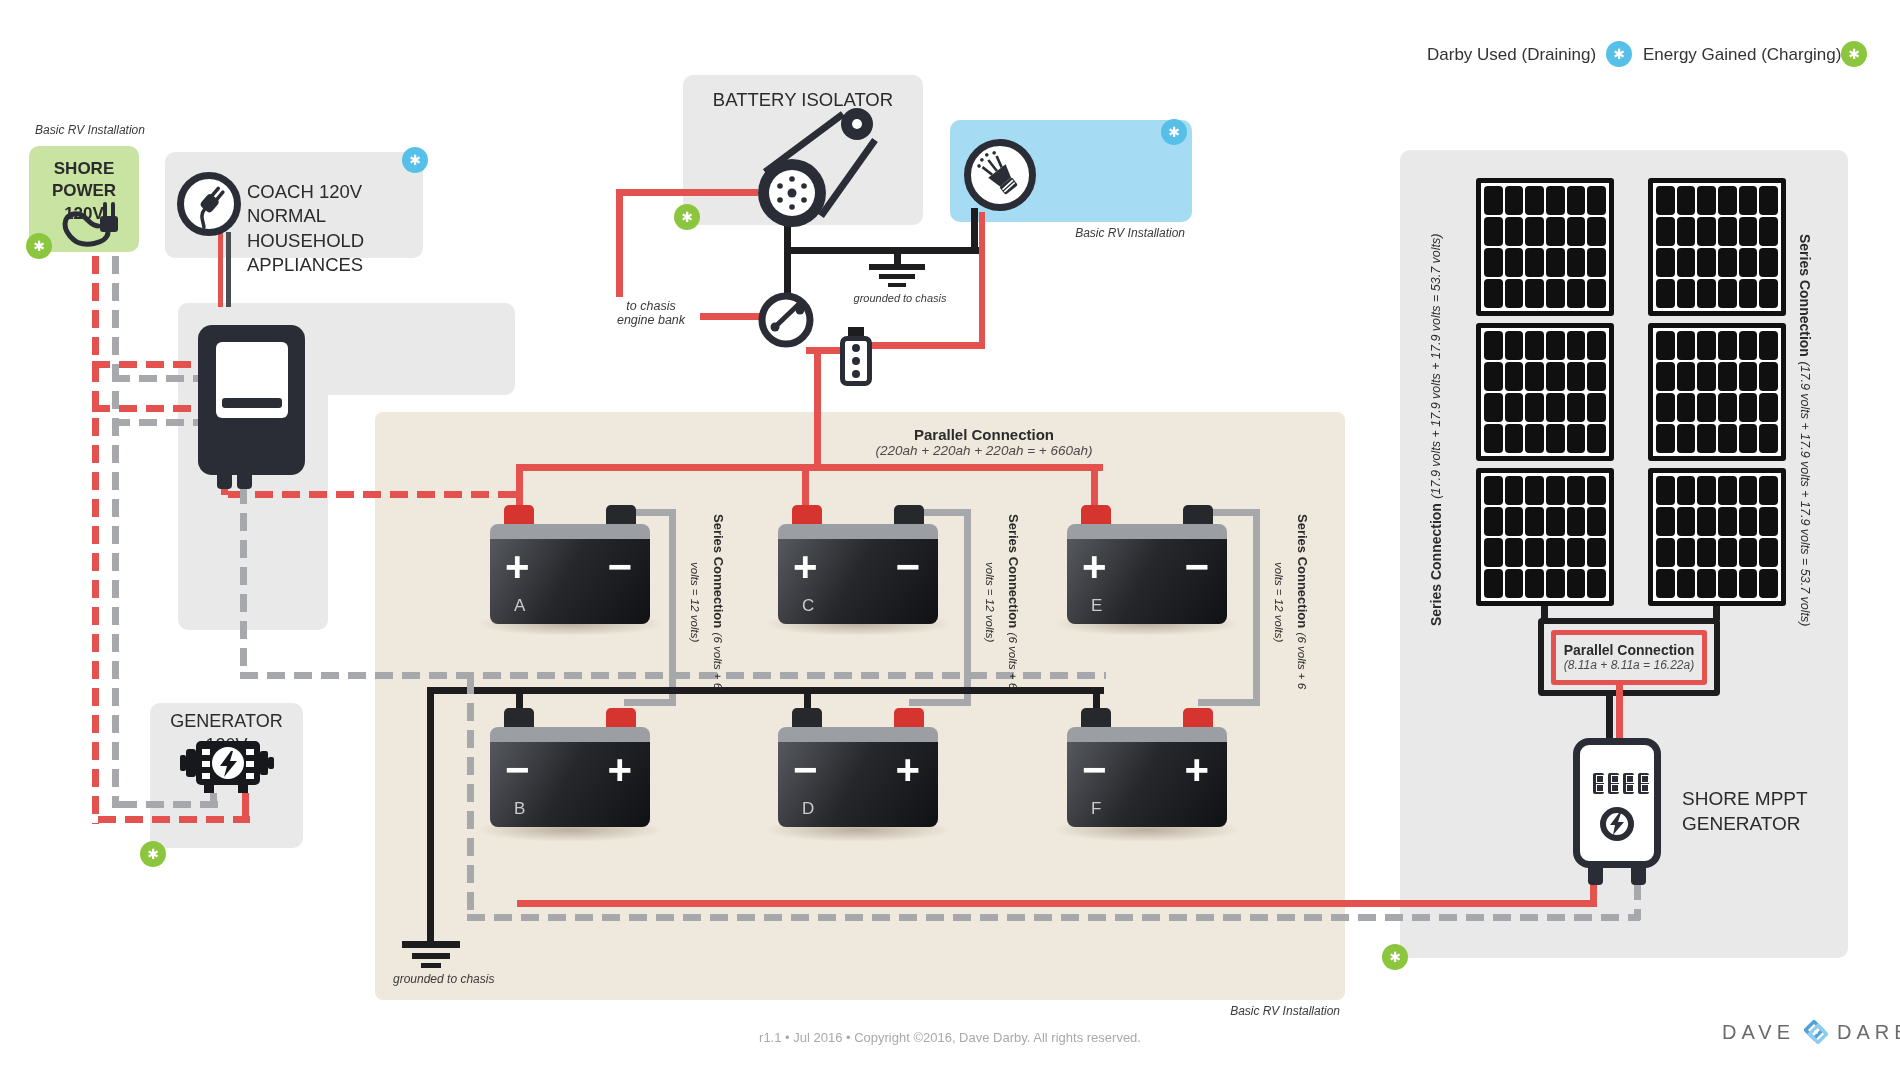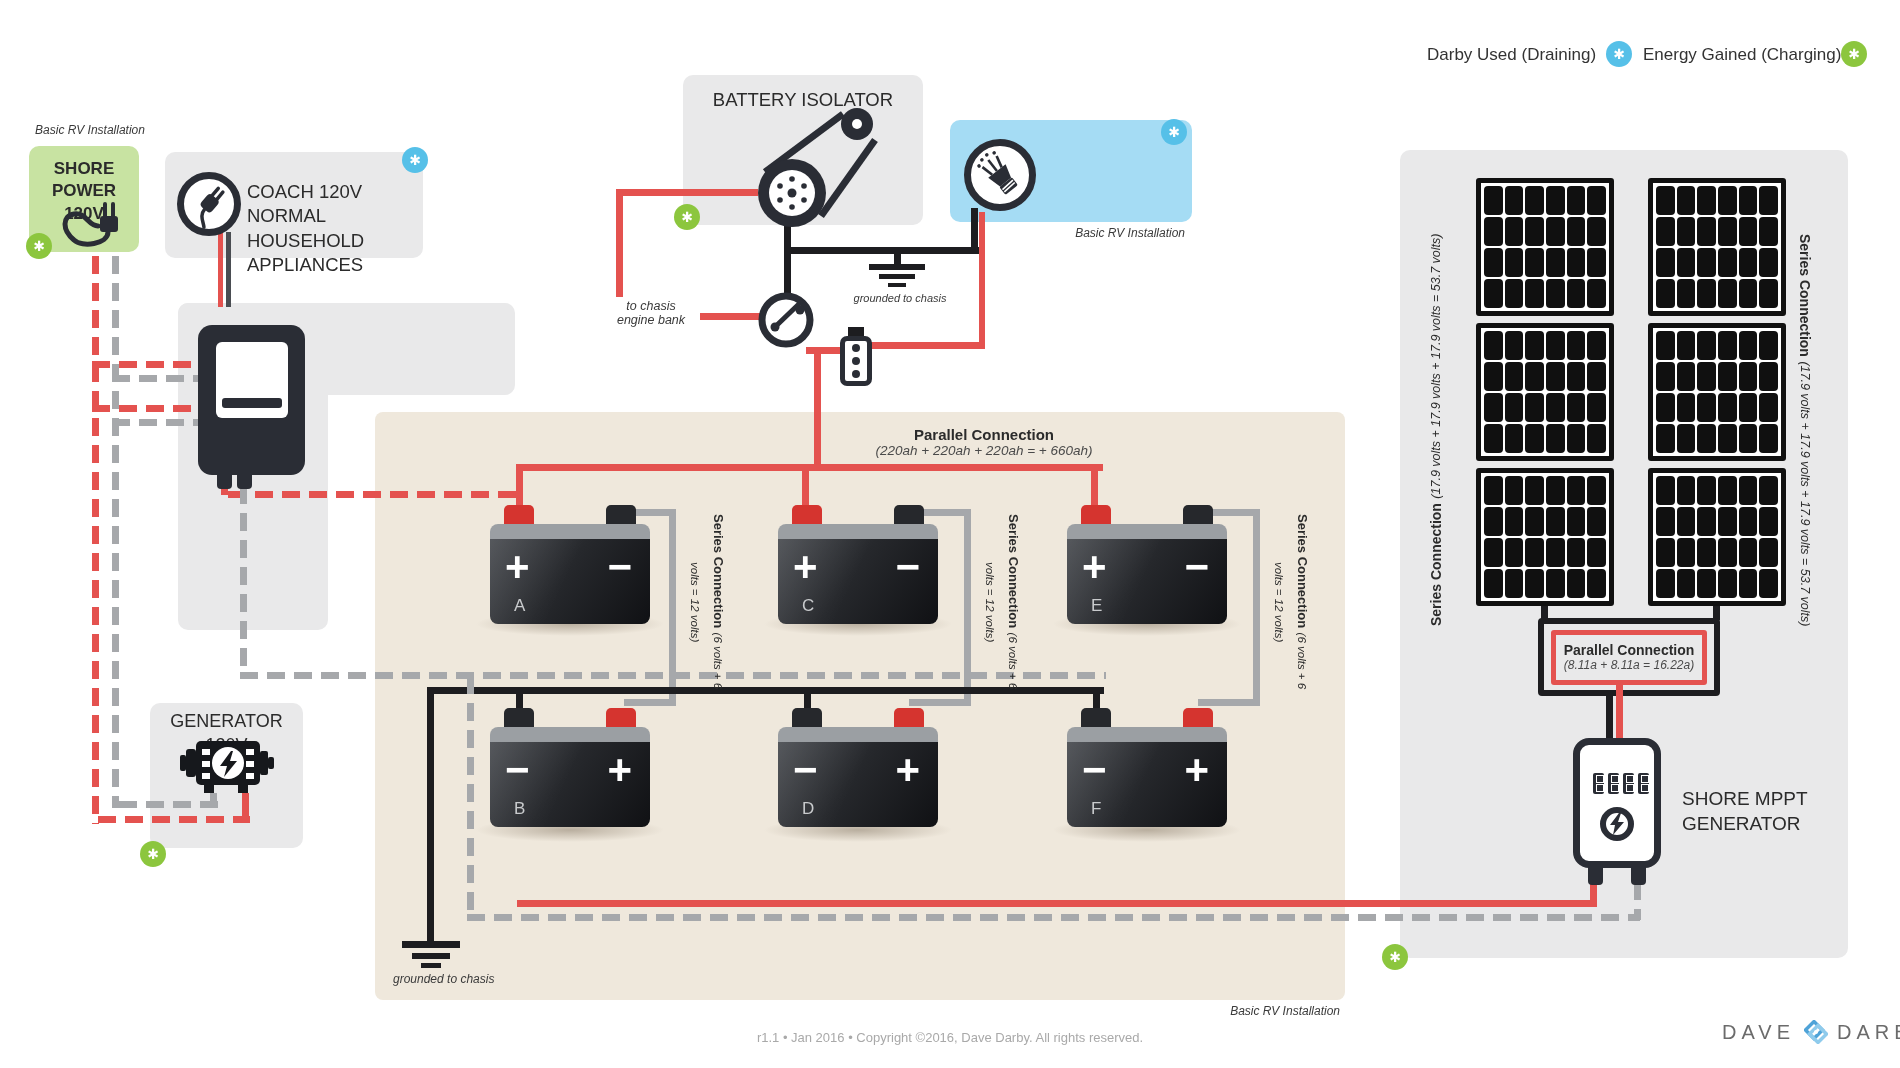--- a/index.html
+++ b/index.html
@@ -533,21 +533,21 @@
   <div class="leg" style="left:1588px;top:866px;width:15px;height:19px;"></div>
   <div class="leg" style="left:1631px;top:866px;width:15px;height:19px;"></div>
   <div class="label" style="left:1682px;top:786px;width:130px;font-size:19px;">
     <div>SHORE MPPT</div>
       <div>GENERATOR</div>
   </div>
   <div class="badge green" style="left:1382px;top:944px;">
       <span>✱</span>
     </div>
 
-  <div class="abs" style="left:650px;top:1030px;width:600px;text-align:center;font-size:13px;color:#A9A9A9;">r1.1 • Jan 2016 • Copyright ©2016, Dave Darby.  All rights reserved.</div>
+  <div class="abs" style="left:650px;top:1030px;width:600px;text-align:center;font-size:13px;color:#A9A9A9;">r1.1 • Jul 2016 • Copyright ©2016, Dave Darby.  All rights reserved.</div>
   <div class="abs" style="left:1722px;top:1020px;display:flex;align-items:center;gap:9px;">
     <span style="font-size:20px;letter-spacing:5px;color:#6B6B6B;">DAVE</span>
     <span style="position:relative;width:24px;height:24px;display:inline-block;">
       <svg width="24" height="24" viewBox="0 0 24 24">
         <rect x="4" y="4" width="12" height="12" transform="rotate(45 10 10)" fill="none" stroke="#4FA3D8" stroke-width="3.5"></rect>
         <rect x="8" y="8" width="12" height="12" transform="rotate(45 14 14)" fill="none" stroke="#8FCBEC" stroke-width="3.5"></rect>
         <circle cx="12" cy="12" r="2" fill="#fff"></circle>
       </svg>
     </span>
     <span style="font-size:20px;letter-spacing:5px;color:#6B6B6B;">DARBY</span>

